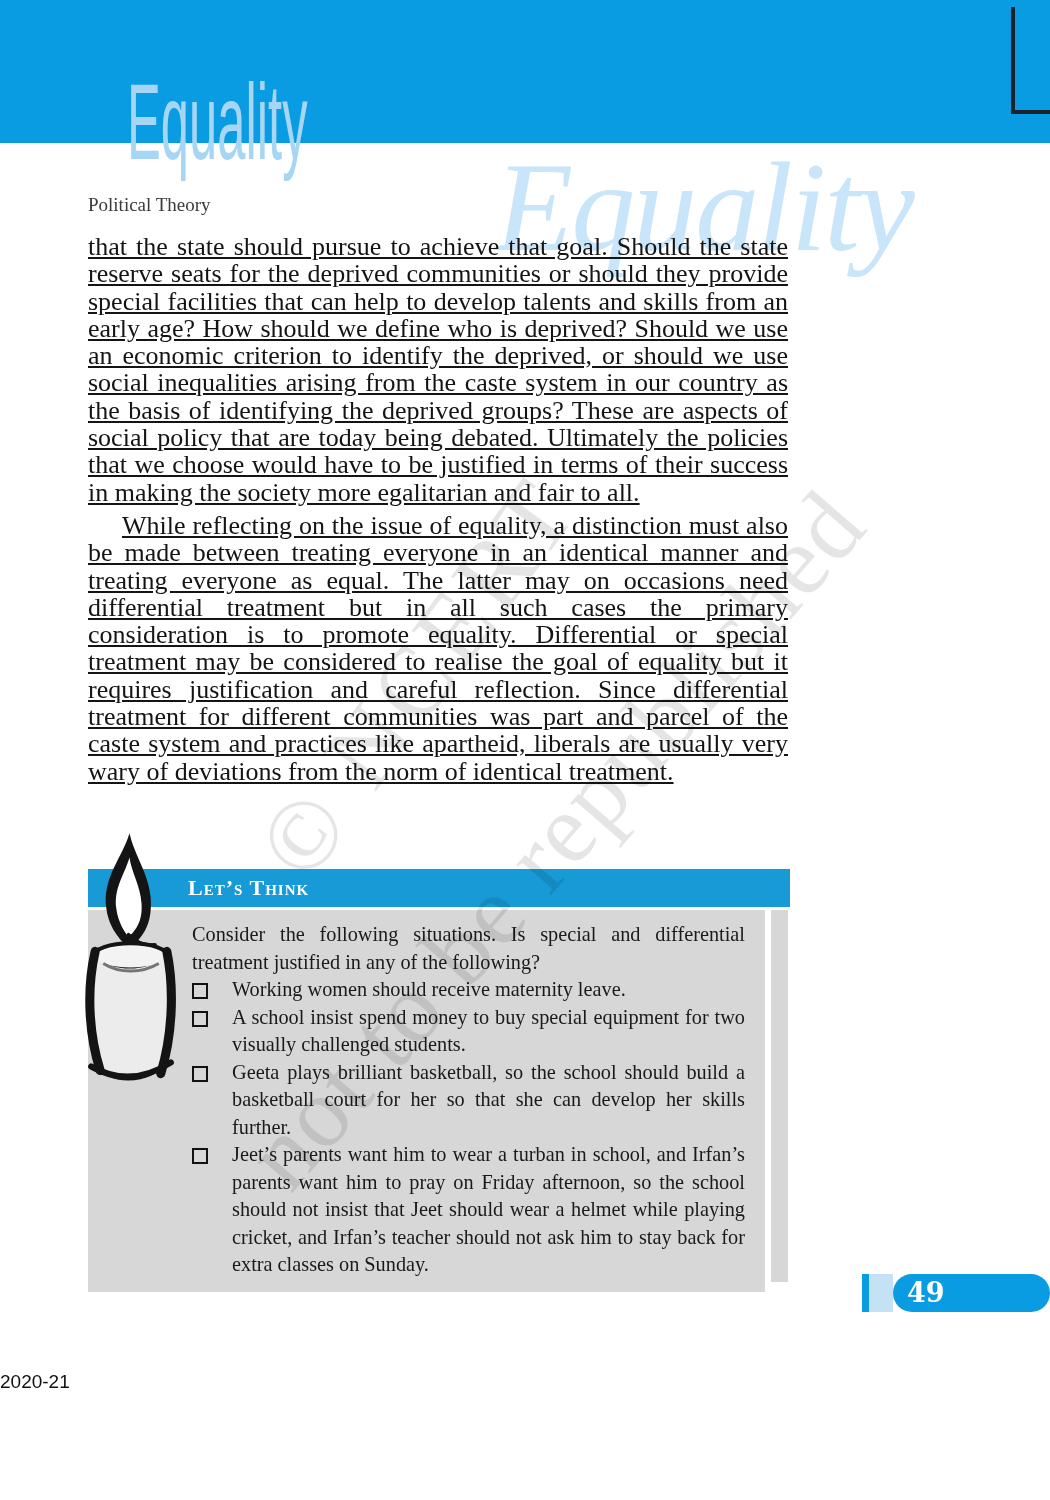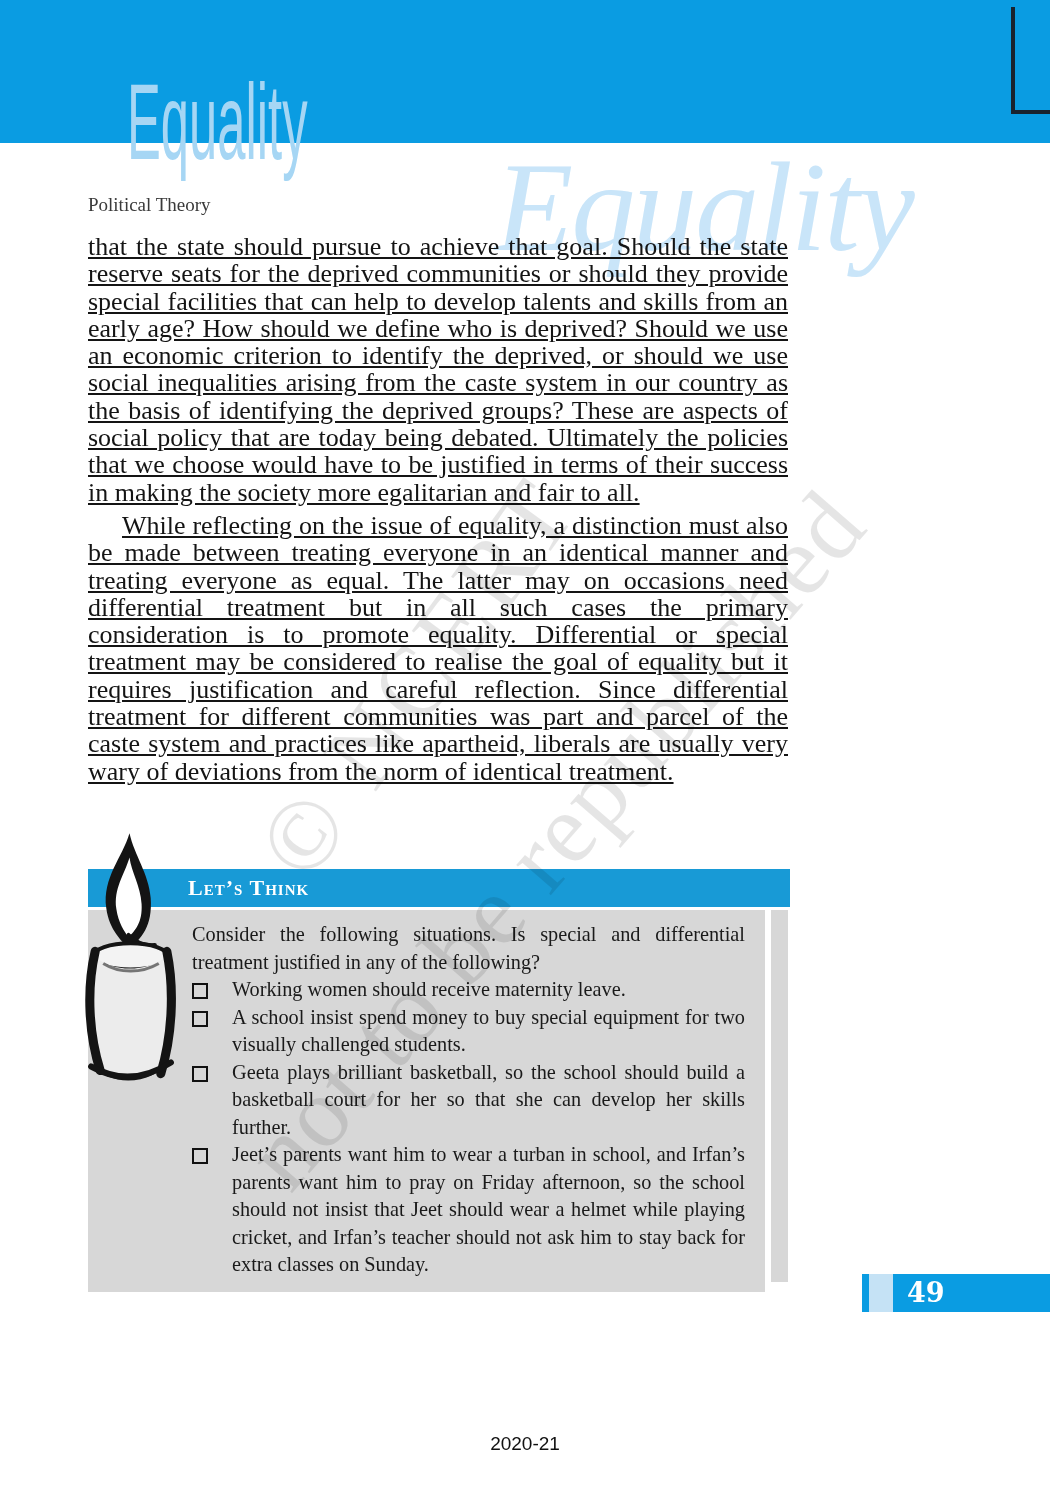--- a/index.html
+++ b/index.html
@@ -50,26 +50,26 @@
   .lt-item{display:flex;}
   .lt-item .cb{flex:0 0 auto;width:12px;height:12px;border:2.5px solid #111;margin-top:7px;background:transparent;}
   .lt-item p{flex:1 1 auto;margin:0 0 0 24px;font-size:20.3px;line-height:27.5px;text-align:justify;color:#1a1a1a;}
 
   
   .candle{position:absolute;left:79px;top:831px;width:106px;height:258px;z-index:5;}
 
   
   .pn-bar{position:absolute;left:862px;top:1274px;width:7px;height:38px;background:#0A9CE2;z-index:4;}
   .pn-light{position:absolute;left:869px;top:1274px;width:24px;height:38px;background:#C5E2F5;z-index:4;}
-  .pn-box{position:absolute;left:893px;top:1274px;width:157px;height:38px;background:#0A9CE2;z-index:4;}
+  .pn-box{position:absolute;left:893px;top:1274px;width:157px;height:38px;background:#0A9CE2;z-index:4;border-radius:19px;}
   .pn-box span{display:block;padding-left:14px;line-height:37px;color:#ffffff;
     font-family:"DejaVu Serif",serif;font-weight:700;font-size:27px;}
 
   
-  .footer{position:absolute;left:0;top:1433px;width:1050px;text-align:center;z-index:2;
+  .footer{position:absolute;left:0;top:1371px;width:1050px;text-align:left;z-index:2;
     font-family:"Liberation Sans",sans-serif;font-size:19px;color:#111;}
 </style>
 </head>
 <body>
 
 <div class="page">
 
   <div class="topbar"></div>
   <div class="corner-v"></div>
   <div class="corner-h"></div>

